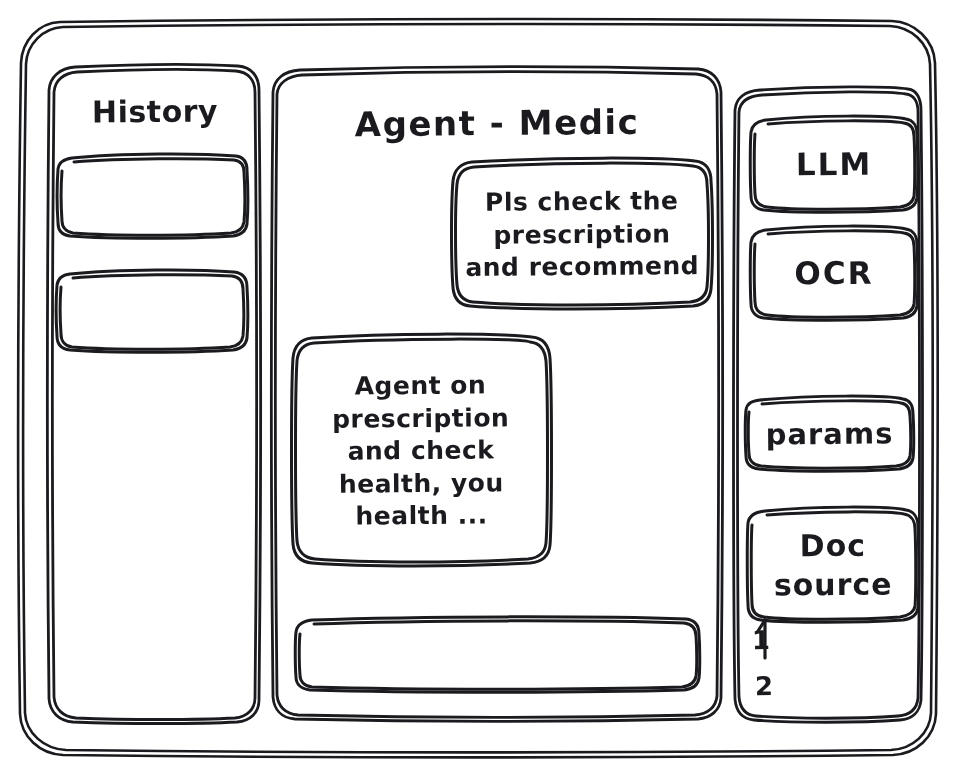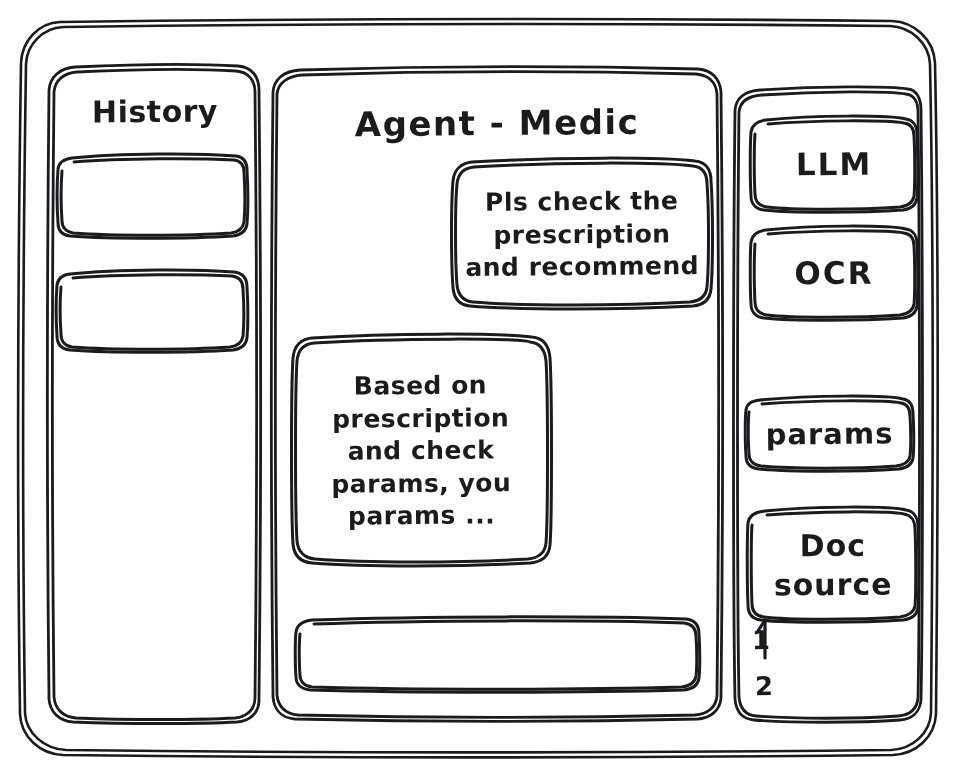--- a/index.html
+++ b/index.html
@@ -212,25 +212,25 @@
 
     <div class="node hand t-title" style="left:273px; top:100px; width:448px; height:46px;">Agent - Medic</div>
 
     <div class="node hand t-bubble" style="left:453px; top:162px; width:258px; height:146px; flex-direction:column;">
       <span>Pls check the</span>
       <span>prescription</span>
       <span>and recommend</span>
     </div>
 
     <div class="node hand t-bubble" style="left:292px; top:338px; width:258px; height:227px; flex-direction:column;">
-      <span>Based on</span>
+      <span>Agent on</span>
       <span>prescription</span>
       <span>and check</span>
-      <span>params, you</span>
-      <span>params ...</span>
+      <span>health, you</span>
+      <span>health ...</span>
     </div>
 
     <div class="node hand t-bubble" style="left:296px; top:619px; width:403px; height:71px;" title=""></div>
 
     <div class="node hand t-btn" style="left:751px; top:119px; width:166px; height:91px;">LLM</div>
 
     <div class="node hand t-btn" style="left:751px; top:229px; width:166px; height:89px;">OCR</div>
 
     <div class="node hand t-btn-small" style="left:746px; top:399px; width:167px; height:70px;">params</div>
 

